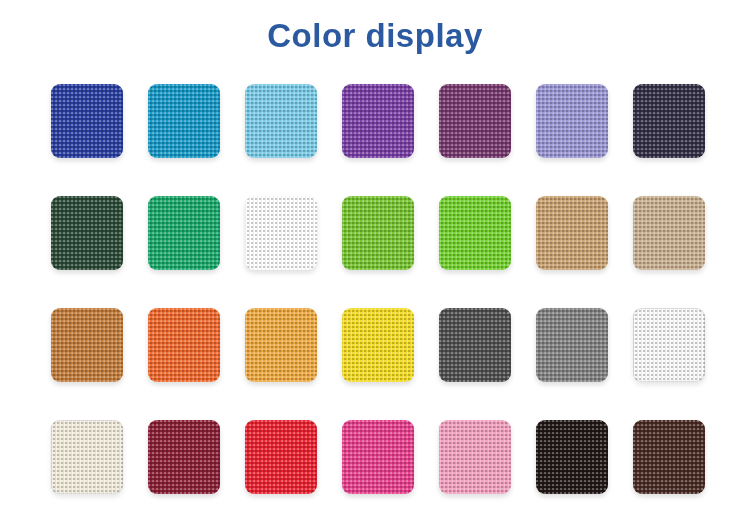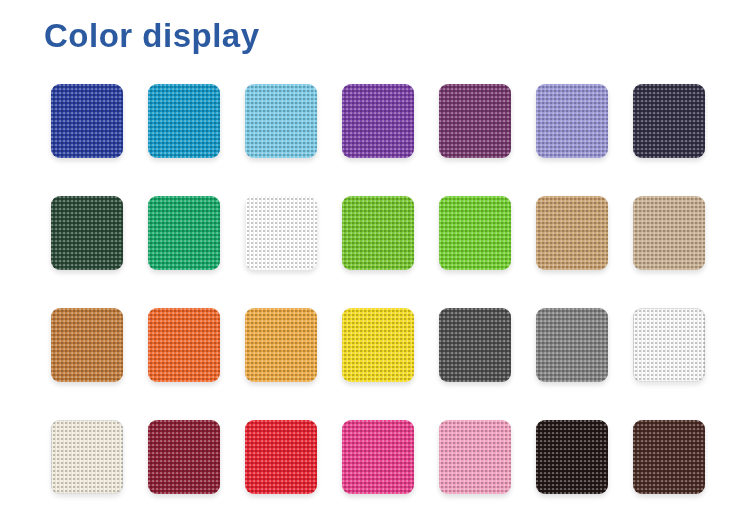--- a/index.html
+++ b/index.html
@@ -10,28 +10,28 @@
     background: #ffffff;
     overflow: hidden;
   }
 
   body {
     font-family: "Liberation Sans", sans-serif;
     position: relative;
   }
 
   #page-title {
+    text-align: center;
     font-size: 33px;
     font-weight: bold;
     color: #2C5AA0;
     letter-spacing: 0.5px;
     padding-top: 16px;
     line-height: 1.2;
     user-select: none;
-    margin-left: 44px;
   }
 
   #swatch-grid {
     position: absolute;
     left: 51px;
     top: 84px;
     width: 652px;
   }
 
   .swatch-row {

